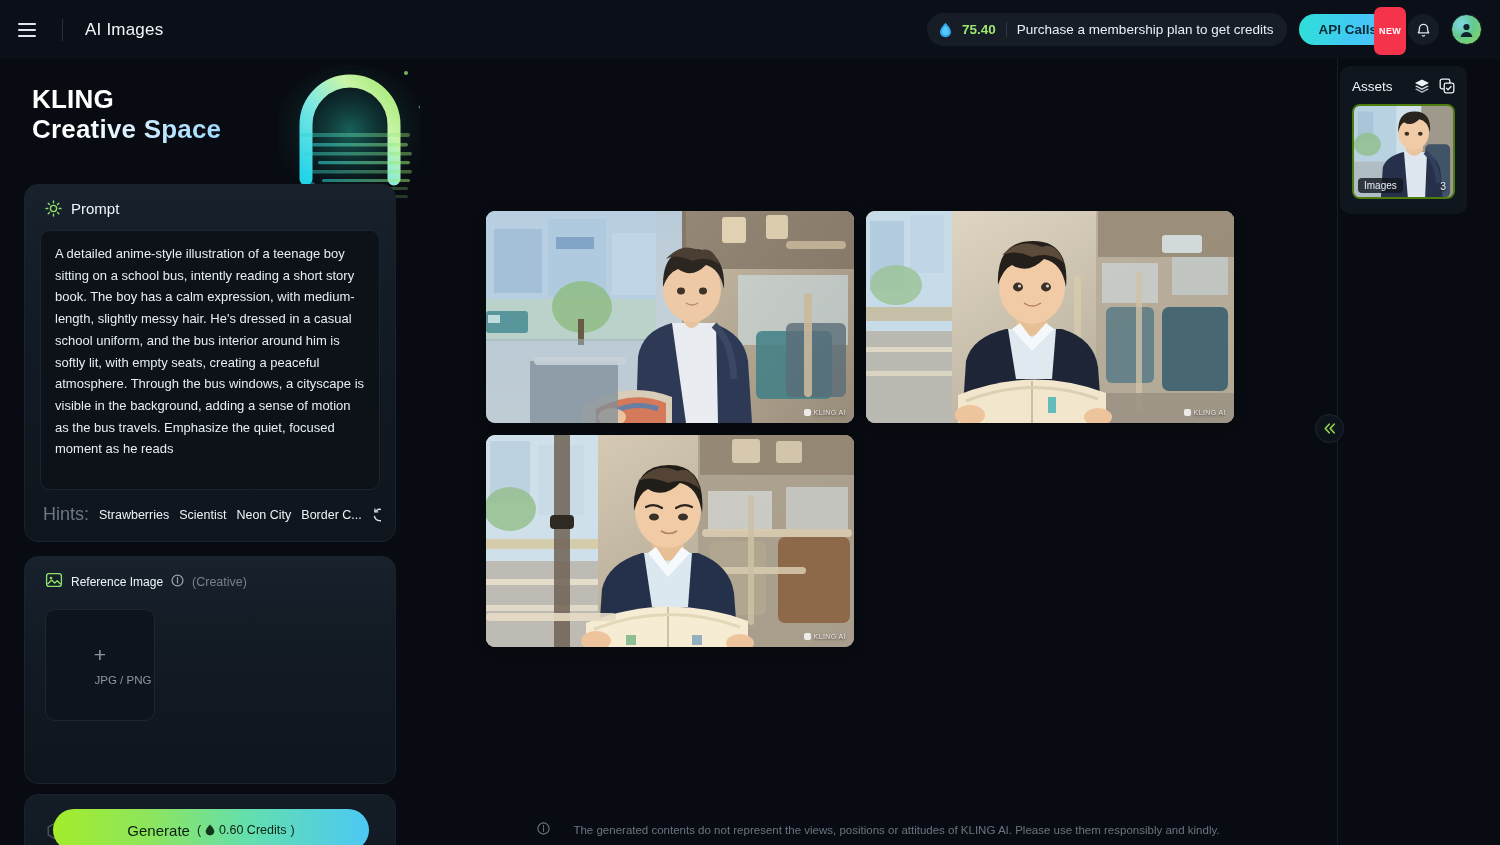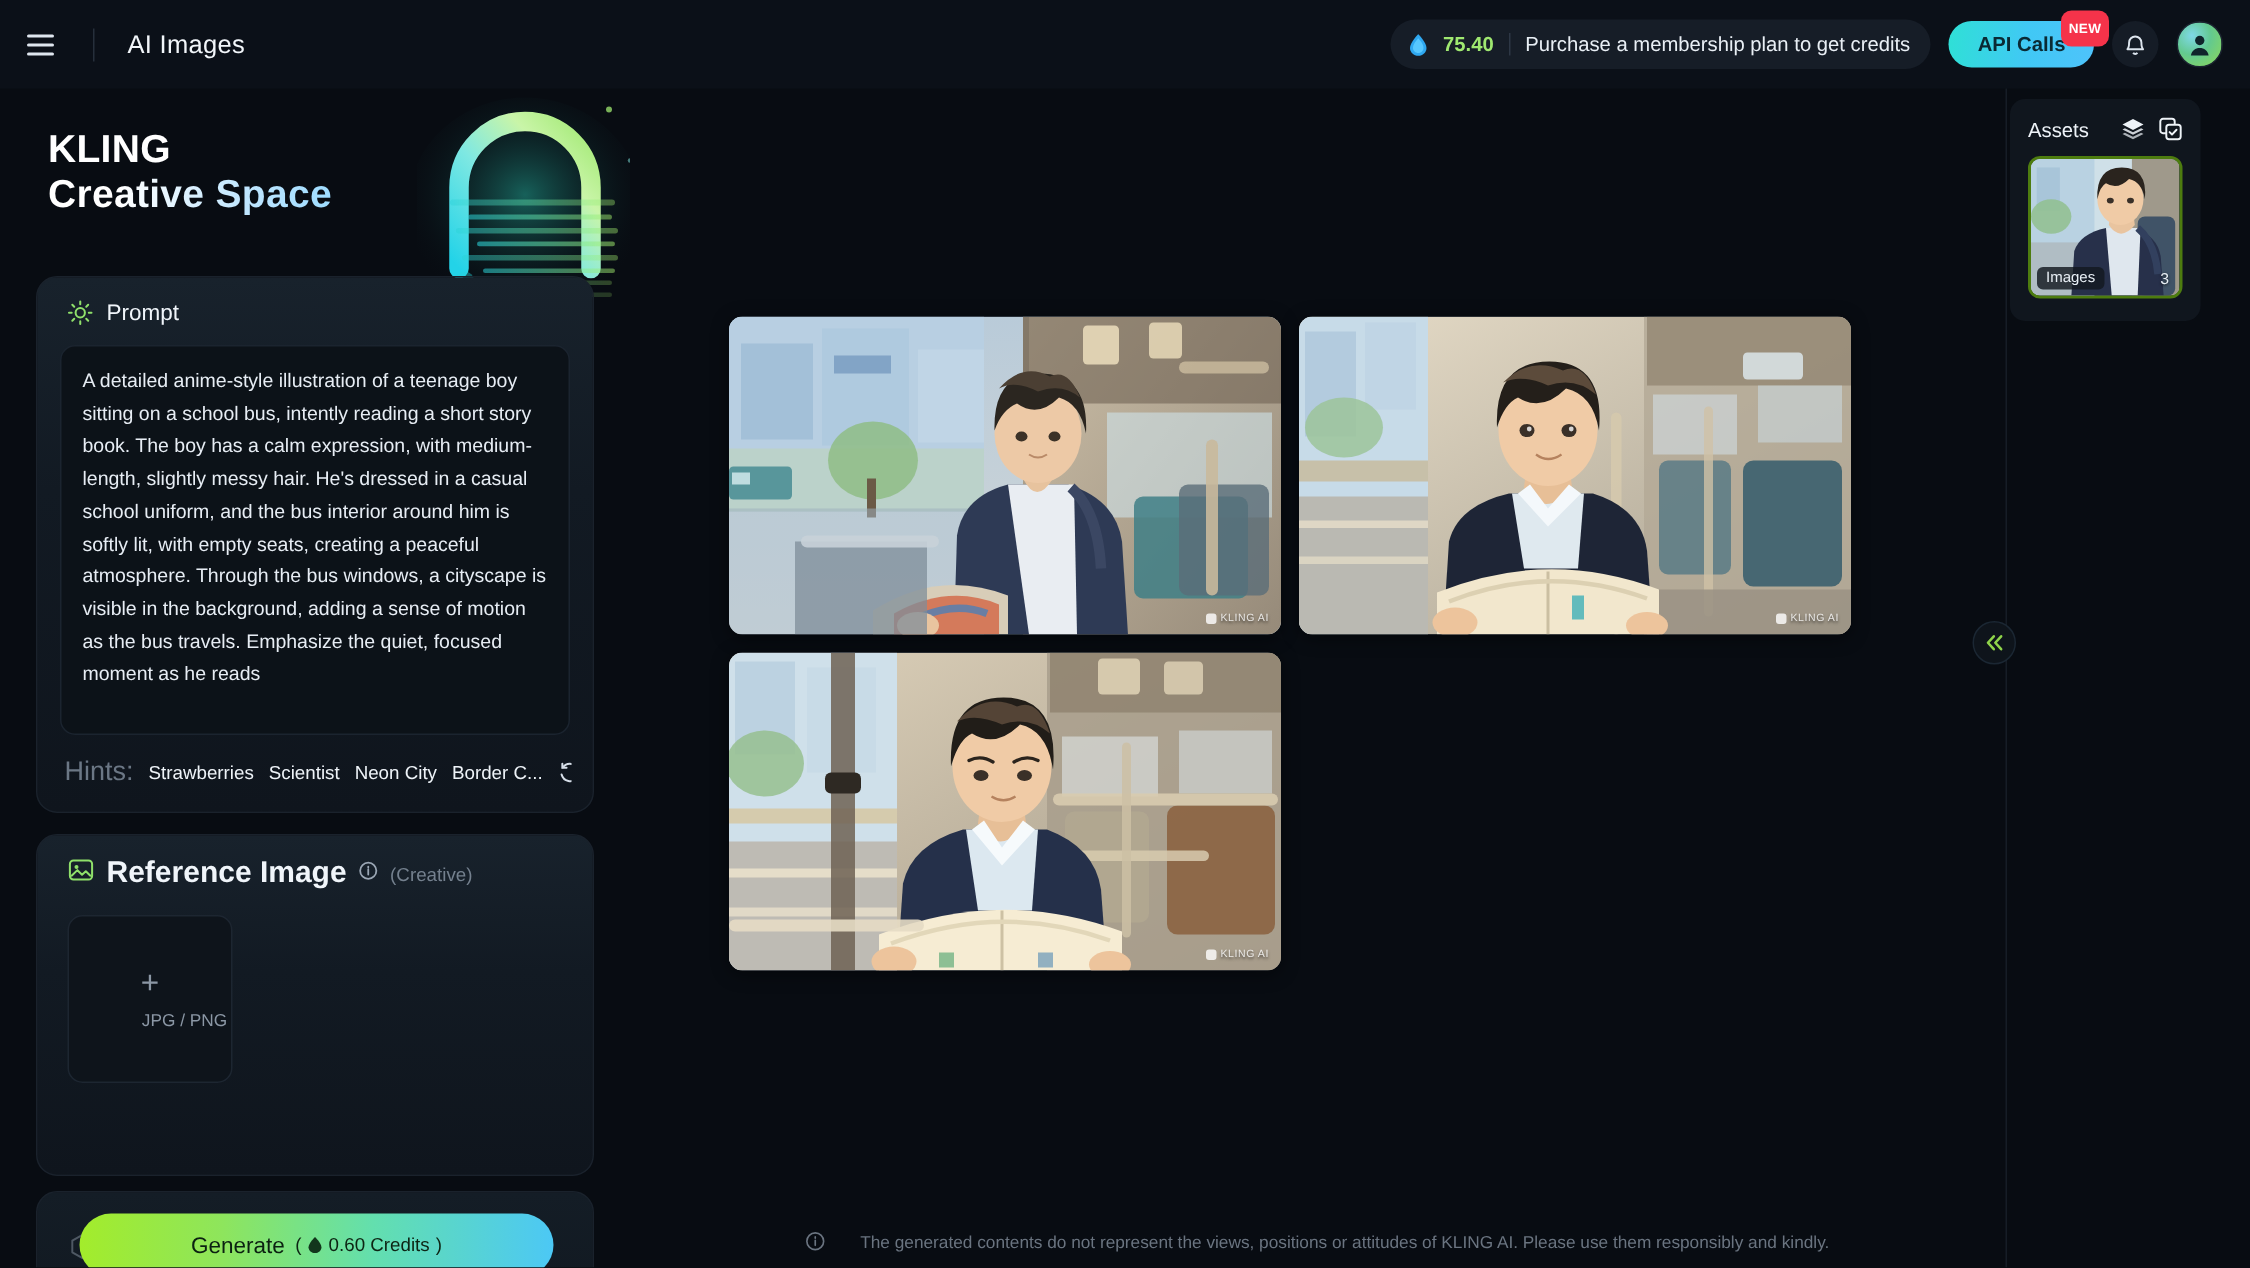--- a/index.html
+++ b/index.html
@@ -47,21 +47,21 @@
   .api-wrap { position: relative; }
   .api-btn {
     height: 31px; padding: 0 19px; border-radius: 16px;
     background: linear-gradient(95deg,#2fe0d6 0%, #41c8f5 55%, #4ec3fb 100%);
     color:#0a2a34; font-size: 13.5px; font-weight: 600;
     display:flex; align-items:center; cursor:pointer; border:none;
   }
   .new-badge {
     position:absolute; top:-7px; right:-10px;
     background:#f5334a; color:#fff; font-size: 9px; font-weight:700;
-    padding: 7px 5px; border-radius: 7px; letter-spacing:.3px;
+    padding: 19px 5px; border-radius: 7px; letter-spacing:.3px;
   }
   .icon-round {
     width:31px; height:31px; border-radius:50%; background:#151c26;
     display:flex; align-items:center; justify-content:center; cursor:pointer;
   }
   .avatar {
     width:31px; height:31px; border-radius:50%; cursor:pointer;
     background: radial-gradient(circle at 32% 30%, #7fd8e8 0%, #63c98f 45%, #8fd957 100%);
     display:flex;align-items:center;justify-content:center;
     border:1px solid #1b2430;
@@ -125,21 +125,21 @@
     display:flex; align-items:center; gap: 10px; overflow:hidden;
   }
   .hints-label { color:#6b7785; font-size: 18px; flex:none; }
   .hint-chip {
     color:#eef3f8; font-size: 12.5px; white-space:nowrap; cursor:pointer;
   }
   .refresh-btn { cursor:pointer; margin-left:auto; display:flex; align-items:center; flex:none; }
 
   #refPanel { top: 497px; height: 228px; }
   .ref-head { display:flex; align-items:center; gap: 8px; padding: 14px 0 0 20px; }
-  .ref-title { font-size:20px; color:#f0f5fa; font-weight:700; }
+  .ref-title { font-size:12px; color:#f0f5fa; font-weight:400; }
   .ref-opt { font-size: 12.5px; color:#74808e; }
   .upload-box {
     margin: 16px 0 0 20px; width: 110px; height: 112px;
     background:#0e141b; border:1px solid #1d2631; border-radius: 10px;
     display:flex; flex-direction:column; align-items:center; justify-content:center;
     gap: 9px; cursor:pointer;
   }
   .plus-sign { font-size: 21px; color:#8b97a5; line-height:1; font-weight: 300; }
   .upload-fmt { font-size: 11.5px; color:#8b97a5;margin-left:46px; }
 

